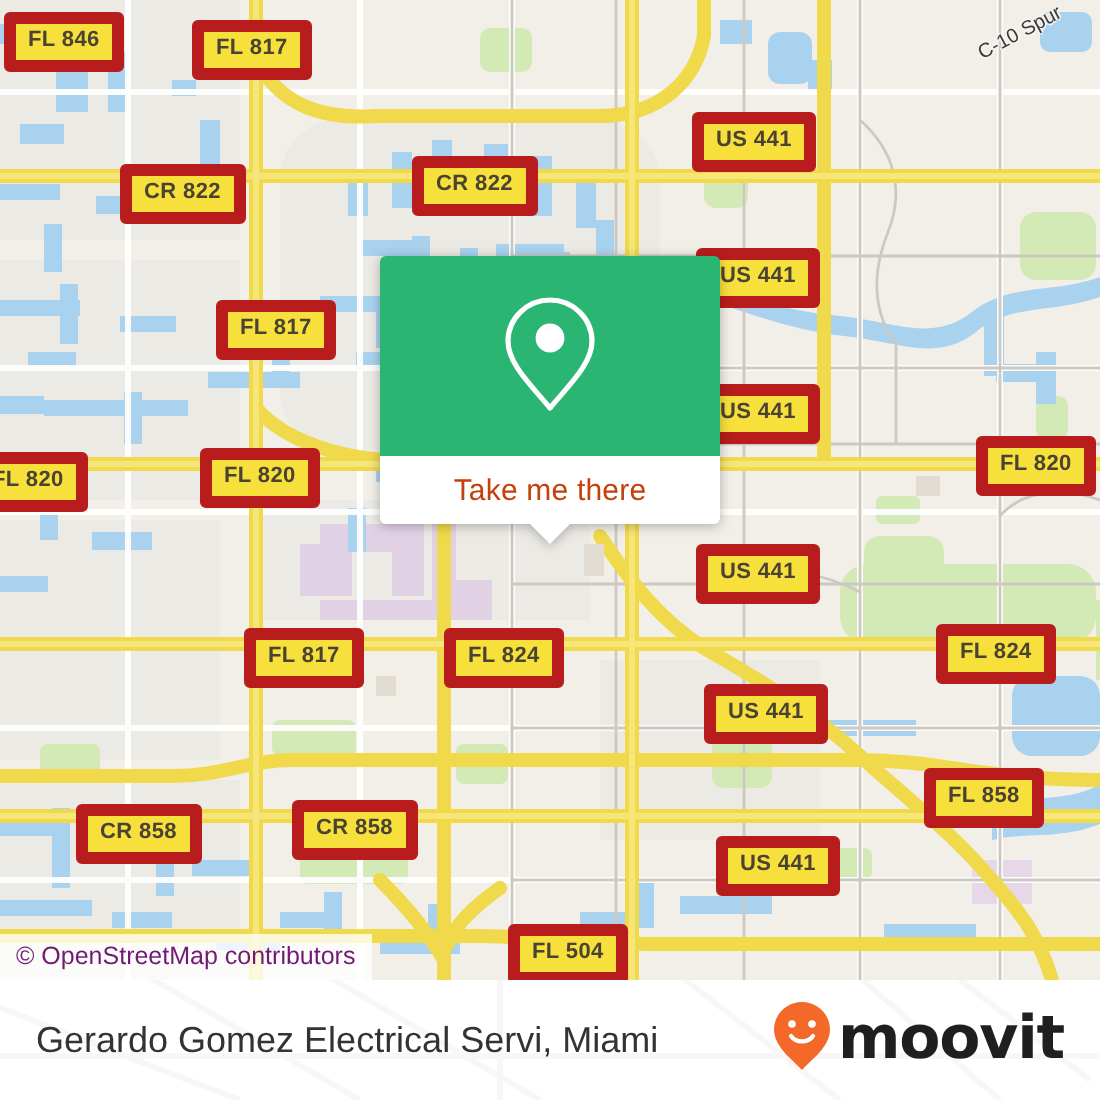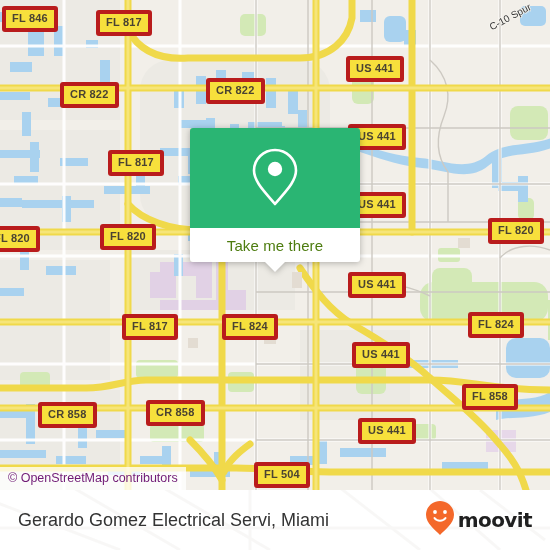--- a/index.html
+++ b/index.html
@@ -39,21 +39,21 @@
     top: 0;
     width: 550px;
     height: 490px;
     display: block;
   }
 
   
   .shield {
     position: absolute;
     background: #f7e03c;
-    border: 4px solid #b91c1c;
+    border: 6px solid #b91c1c;
     border-radius: 3px;
     color: #4a4332;
     font-family: "Liberation Sans", sans-serif;
     font-weight: bold;
     font-size: 11px;
     line-height: 15px;
     padding: 1px 6px 2px 6px;
     white-space: nowrap;
     letter-spacing: 0.2px;
     box-sizing: border-box;
@@ -105,21 +105,21 @@
   #callout-bottom {
     background: #ffffff;
     border-radius: 0 0 3px 3px;
     height: 34px;
     display: flex;
     align-items: center;
     justify-content: center;
     position: relative;
   }
   #callout-label {
-    color: #4d7c0f;
+    color: #c2410c;
     font-family: "Liberation Sans", sans-serif;
     font-size: 15px;
     letter-spacing: 0.1px;
   }
   #callout-pointer {
     position: absolute;
     left: 50%;
     bottom: -10px;
     margin-left: -10px;
     width: 0;
@@ -164,21 +164,21 @@
   #brand {
     position: relative;
     display: flex;
     align-items: center;
     gap: 3px;
     z-index: 2;
   }
   #brand-word {
     color: #1f1f1f;
     font-family: "DejaVu Sans", sans-serif;
-    font-size: 20px;
+    font-size: 30px;
     font-weight: bold;
     letter-spacing: -0.6px;
     line-height: 30px;
   }
 </style>
 </head>
 <body>
 
 <div id="app">
 

